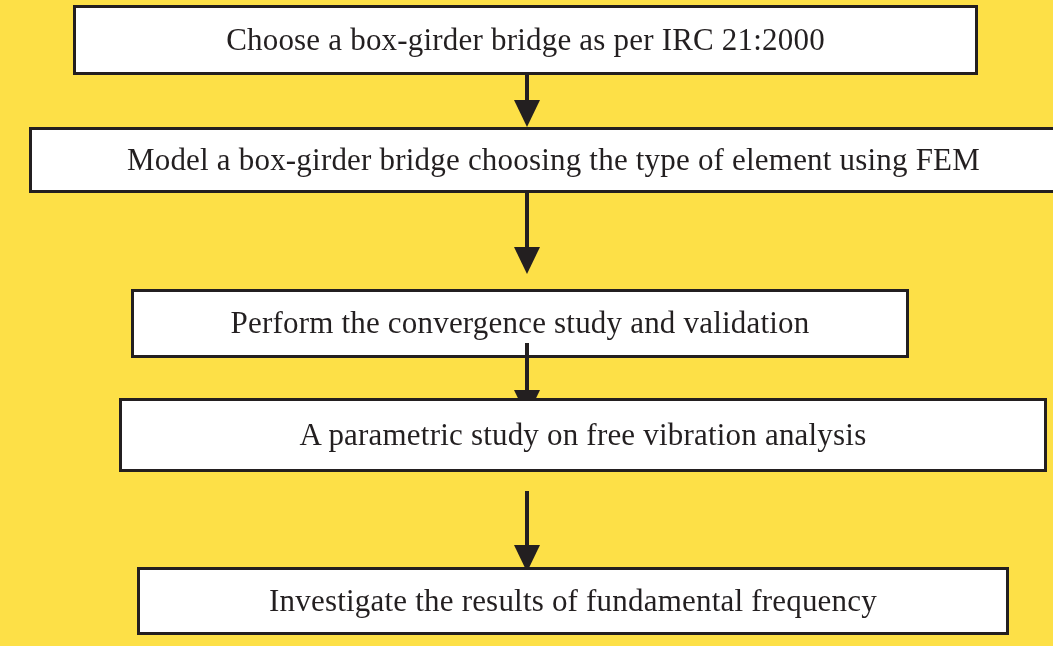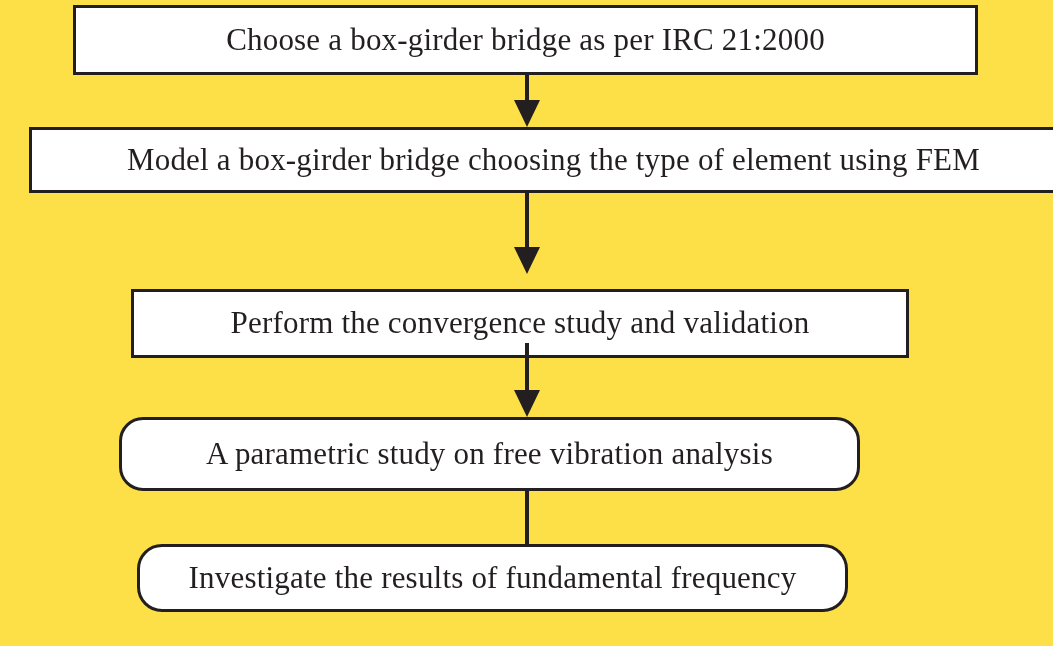--- a/index.html
+++ b/index.html
@@ -26,22 +26,22 @@
     text-align: center;
     font-size: 31px;
     color: #231f20;
     line-height: 1.1;
     letter-spacing: 0.2px;
   }
   
   #step-1 { left: 73px;  top: 5px;   width: 905px;  height: 70px; }
   #step-2 { left: 2px;   top: 127px; width: 1049px; height: 66px; margin-left: 27px; }
   #step-3 { left: 131px; top: 274px; width: 778px;  height: 69px; margin-top: 15px; }
-  #step-4 { left: 119px; top: 417px; width: 741px;  height: 74px; border-radius: 24px; }
-  #step-5 { left: 137px; top: 544px; width: 711px;  height: 68px; border-radius: 25px; }
+  #step-4 { left: 119px; top: 398px; width: 928px;  height: 74px; }
+  #step-5 { left: 137px; top: 567px; width: 872px;  height: 68px; }
 
   .flow-arrow {
     position: absolute;
     left: 527px;
     transform: translateX(-50%);
     display: flex;
     flex-direction: column;
     align-items: center;
   }
   .flow-arrow .shaft {

